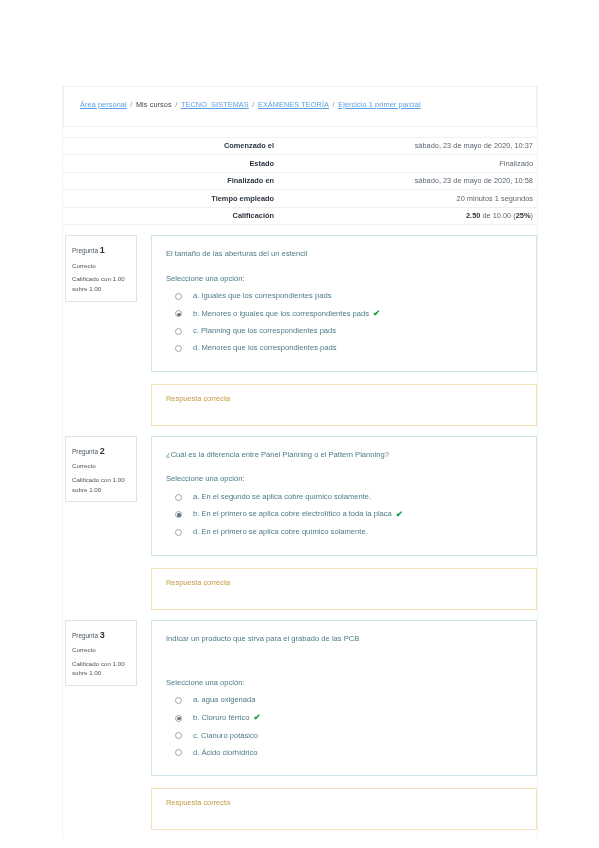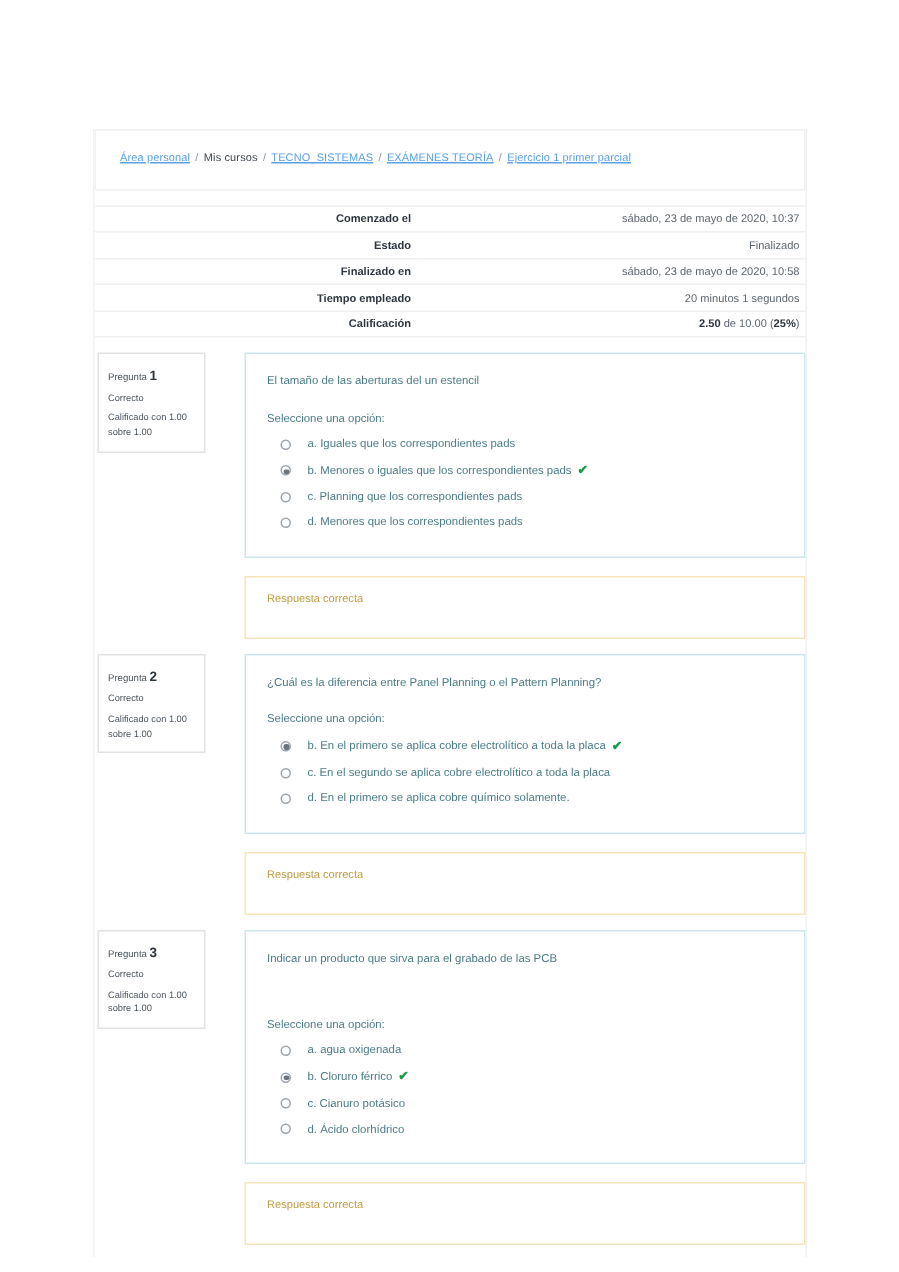--- a/index.html
+++ b/index.html
@@ -91,21 +91,21 @@
     color: #4a545e;
     line-height: 1.9;
   }
   .q-info .q-num { font-size: 6.4px; color: #4a545e; }
   .q-info .q-num b { font-size: 9px; color: #2d3640; font-weight: bold; }
   .q-info .q-state { color: #4a545e; }
   .q-info .q-mark { color: #4a545e; line-height: 1.55; display: block; margin-top: 3px;}
 
   .q-body {
     flex: 1 1 auto;
-    margin-left: 26px;
+    margin-left: 14px;
   }
   .q-content {
     border: 1px solid #cfe5ee;
     padding: 12px 14px 14px 14px;
     background: #ffffff;
   }
   .q-stem {
     font-size: 7.6px;
     color: #4a7b86;
     line-height: 1.5;
@@ -238,27 +238,27 @@
             <div class="q-num"><span>Pregunta </span><b>2</b></div>
             <div class="q-state">Correcto</div>
             <div class="q-mark">Calificado con 1.00 sobre 1.00</div>
           </div>
           <div class="q-body">
             <div class="q-content">
               <div class="q-stem">¿Cuál es la diferencia entre Panel Planning o el Pattern Planning?</div>
               <div class="q-prompt">Seleccione una opción:</div>
               <ul class="answers">
                 <li class="answer">
+                  <span class="radio"></span>
+                  <span class="ans-text">a. En el segundo se aplica cobre químico solamente.</span>
+                </li>
+                <li class="answer">
                   <span class="radio checked"></span>
                   <span class="ans-text">b. En el primero se aplica cobre electrolítico a toda la placa</span>
                   <span class="tick">✔</span>
-                </li>
-                <li class="answer">
-                  <span class="radio"></span>
-                  <span class="ans-text">c. En el segundo se aplica cobre electrolítico a toda la placa</span>
                 </li>
                 <li class="answer">
                   <span class="radio"></span>
                   <span class="ans-text">d. En el primero se aplica cobre químico solamente.</span>
                 </li>
               </ul>
             </div>
             <div class="feedback">Respuesta correcta</div>
           </div>
         </div>

